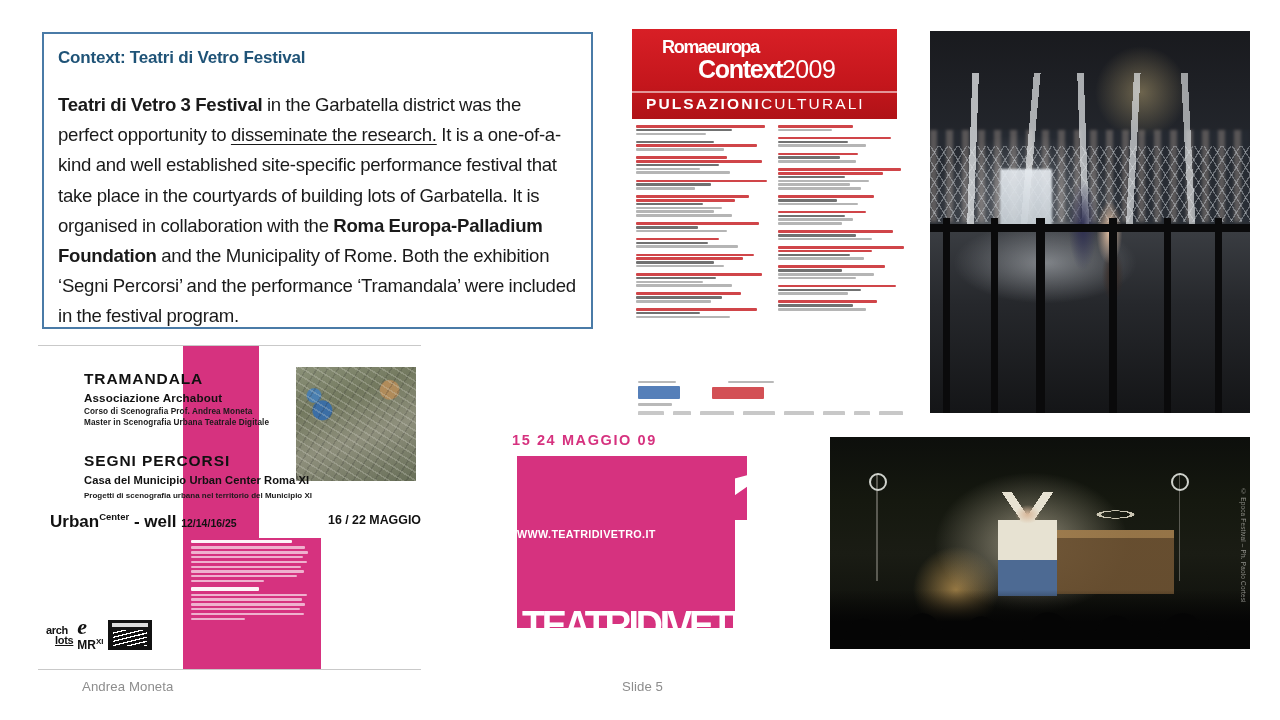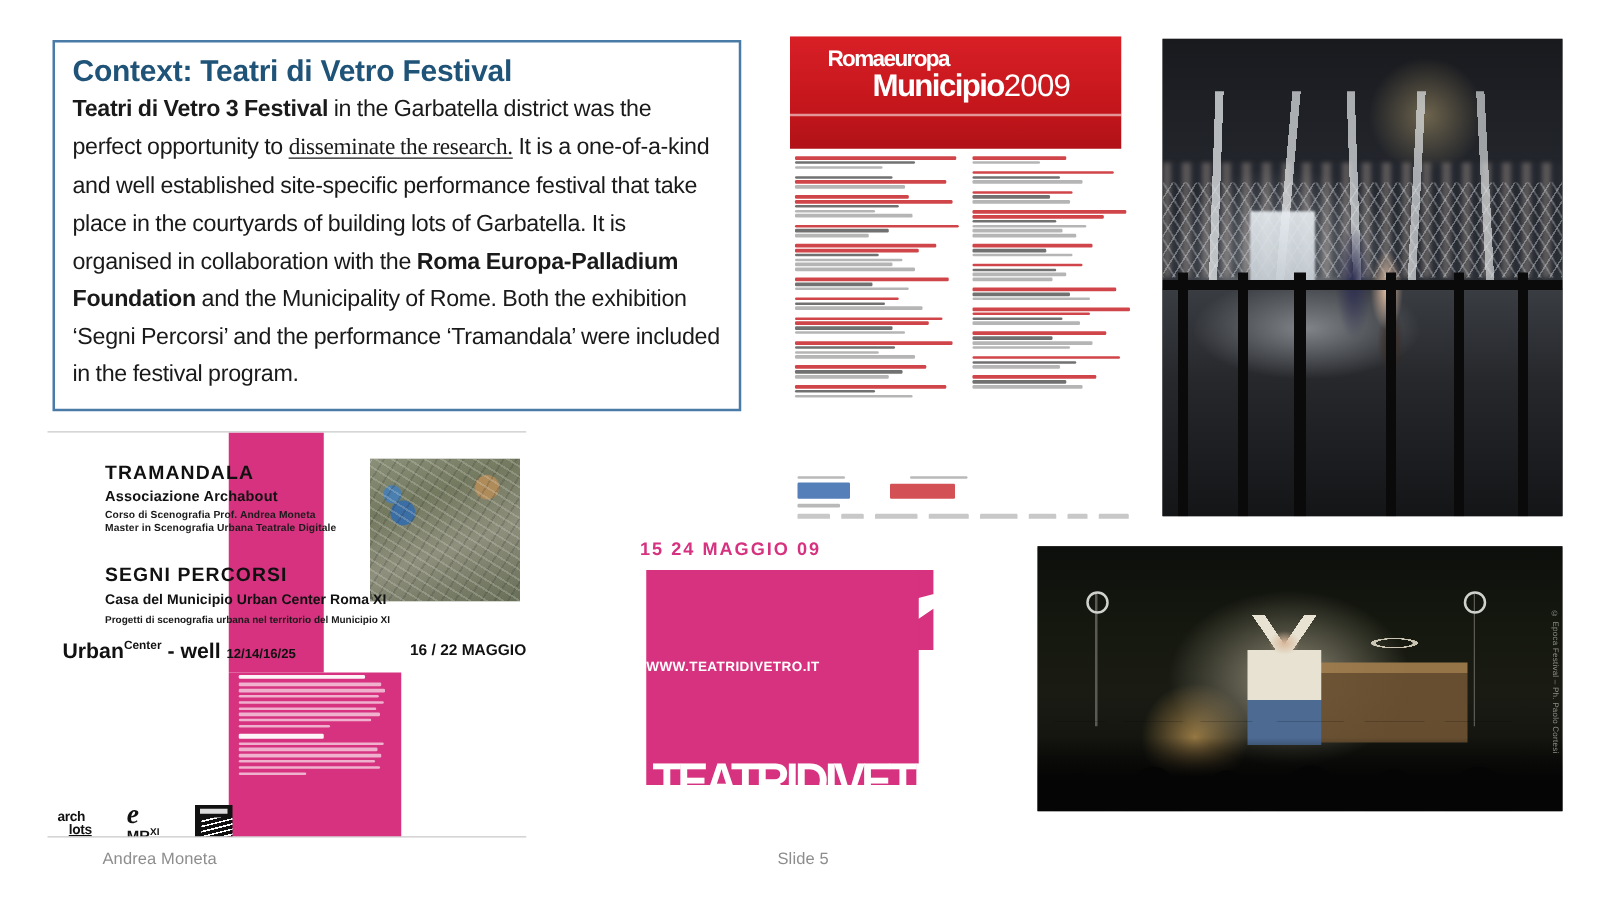--- a/index.html
+++ b/index.html
@@ -11,29 +11,29 @@
   }
   .slide{position:absolute;inset:0;width:1280px;height:720px;background:#fff;}
 
   
   .context-box{
     position:absolute;left:42px;top:32px;width:551px;height:297px;
     background:#ffffff;border:2.5px solid #4a7ba7;box-sizing:border-box;
     padding:11px 14px 6px 14px;
   }
   .context-title{
-    color:#1f5377;font-weight:bold;font-size:24px;line-height:26px;
-    letter-spacing:-0.2px;margin-bottom:1px;white-space:nowrap;
+    color:#1f5377;font-weight:bold;font-size:17px;line-height:26px;
+    letter-spacing:-0.2px;margin-bottom:19px;white-space:nowrap;
   }
   .context-body{
     color:#1a1a1a;font-size:18.6px;line-height:30.2px;letter-spacing:-0.25px;
     word-spacing:-0.4px;
   }
   .context-body b{font-weight:bold;}
-  .context-body .u{text-decoration:underline;text-underline-offset:3px;font-family:Liberation Serif, serif;}
+  .context-body .u{text-decoration:underline;text-underline-offset:3px;}
 
   
   .rep-poster{
     position:absolute;left:630px;top:29px;width:289px;height:386px;
     background:#ffffff;overflow:hidden;
   }
   .rep-banner{
     position:absolute;left:2px;top:0;width:265px;height:90px;
     background:linear-gradient(180deg,#d81f26 0%,#c4161c 62%,#b01217 100%);
     overflow:hidden;
@@ -134,21 +134,21 @@
   
   .tr-ptext{position:absolute;left:148px;top:190px;width:128px;height:128px;
     padding:4px 5px;box-sizing:border-box;}
   .tp-h{height:3.4px;background:#ffffff;opacity:.95;border-radius:1px;
     margin-bottom:3px;width:86%;}
   .tp-l{height:2.4px;background:#ffffff;opacity:.62;border-radius:1px;
     margin-bottom:2.4px;}
 
   
   .tr-logos{position:absolute;left:8px;top:268px;width:140px;height:42px;
-    display:flex;align-items:center;gap:28px;margin-top:24px;}
+    display:flex;align-items:center;gap:4px;}
   .lg{position:relative;}
   .lg-arch{font-size:11px;font-weight:bold;color:#111;line-height:10px;
     letter-spacing:-.3px;}
   .lg-arch i{display:block;font-style:normal;}
   .lg-arch .a2{margin-left:9px;text-decoration:underline;}
   .lg-mr{font-size:17px;font-weight:bold;color:#111;line-height:14px;
     font-family:"Liberation Serif",serif;}
   .lg-mr .e{font-size:22px;display:block;line-height:17px;
     font-family:"Liberation Serif",serif;font-style:italic;}
   .lg-mr .mrxi{font-size:12px;font-family:"Liberation Sans",sans-serif;}
@@ -276,21 +276,22 @@
     <div class="context-title">Context: Teatri di Vetro Festival</div>
     <div class="context-body">
       <b>Teatri di Vetro 3 Festival</b><span> in the Garbatella district was the perfect opportunity to </span><span class="u">disseminate the research.</span><span> It is a one-of-a-kind and well established site-specific performance festival that take place in the courtyards of building lots of Garbatella. It is organised in collaboration with the </span><b>Roma Europa-Palladium Foundation</b><span> and the Municipality of Rome. Both the exhibition ‘Segni Percorsi’ and the performance ‘Tramandala’ were included in the festival program.</span>
     </div>
   </div>
 
   <div class="rep-poster">
 
     <div class="rep-banner">
       <div class="rep-l1">Romaeuropa</div>
-      <div class="rep-l2"><span>Municipio</span><span class="yr">2009</span></div>
+      <div class="rep-l2"><span>Context</span><span class="yr">2009</span></div>
+      <div class="rep-l3"><span class="lt">PULSAZIONI</span><span class="rt">CULTURALI</span></div>
     </div>
 
     <div class="rep-prog">
       <div class="rep-col">
         <div class="rep-ent">
           <div class="mt r" style="width:96%"></div>
             <div class="mt b" style="width:72%"></div>
           <div class="mt g" style="width:52%"></div>
           </div>
         <div class="rep-ent">

